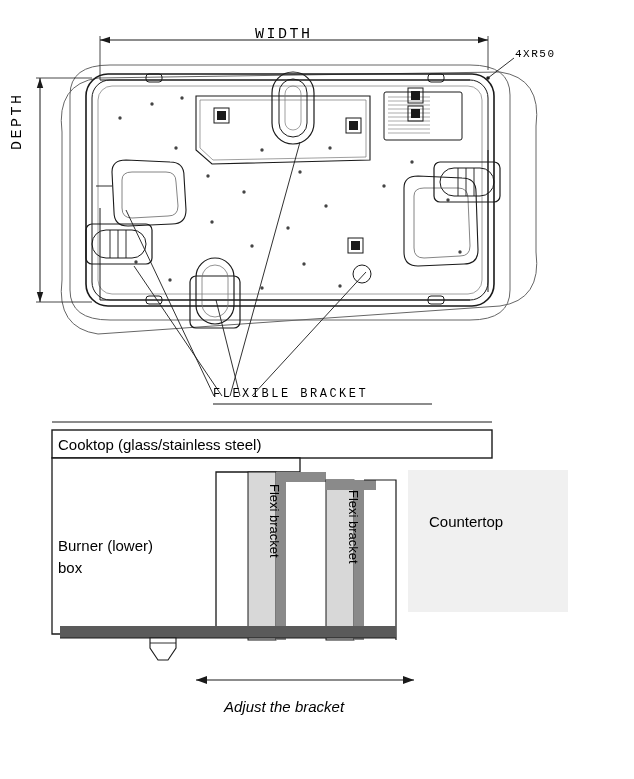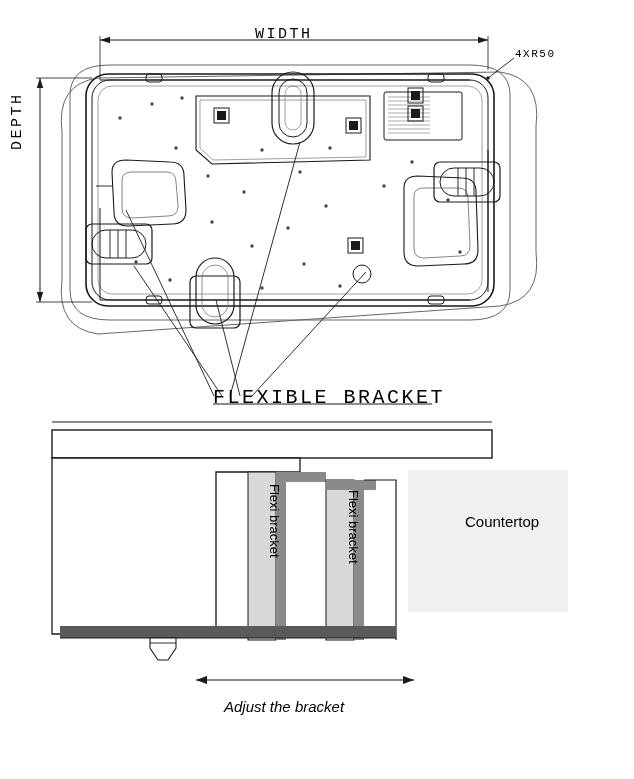--- a/index.html
+++ b/index.html
@@ -47,37 +47,36 @@
     transform-origin: left top;
   }
   .lbl-r50 {
     left: 515px; top: 49px;
     font-size: 11px;
     letter-spacing: 1.5px;
     font-family: "Liberation Mono", monospace;
   }
   .lbl-flex {
     left: 213px; top: 388px;
-    font-size: 20px;
+    font-size: 12px;
     letter-spacing: 2.5px;
     font-family: "Liberation Mono", monospace;
   }
   .lbl-cooktop {
     left: 58px; top: 437px;
     font-size: 15px;
   }
   .lbl-burner {
     left: 58px; top: 535px;
     font-size: 15px;
     line-height: 1.45;
   }
   .lbl-countertop {
     left: 429px; top: 514px;
     font-size: 15px;
-    margin-left: 36px;
   }
   .lbl-adjust {
     left: 224px; top: 699px;
     font-size: 15px;
     font-style: italic;
   }
   .lbl-flexi-a {
     left: 281px; top: 484px;
     font-size: 13px;
     transform: rotate(90deg);
@@ -267,18 +266,21 @@
       <path d="M196 680 l11 -4 l0 8 Z" fill="#1a1a1a" stroke="none"></path>
       <path d="M414 680 l-11 -4 l0 8 Z" fill="#1a1a1a" stroke="none"></path>
     </g>
   </svg>
 
   <div class="txt lbl-width">WIDTH</div>
   <div class="txt lbl-depth">DEPTH</div>
   <div class="txt lbl-r50">4XR50</div>
   <div class="txt lbl-flex">FLEXIBLE BRACKET</div>
 
+  <div class="txt lbl-cooktop">Cooktop (glass/stainless steel)</div>
+  <div class="txt lbl-burner">Burner (lower)
+box</div>
   <div class="txt lbl-countertop">Countertop</div>
   <div class="txt lbl-flexi-a">Flexi bracket</div>
   <div class="txt lbl-flexi-b">Flexi bracket</div>
   <div class="txt lbl-adjust">Adjust the bracket</div>
 
 </div>
 
 </body></html>

